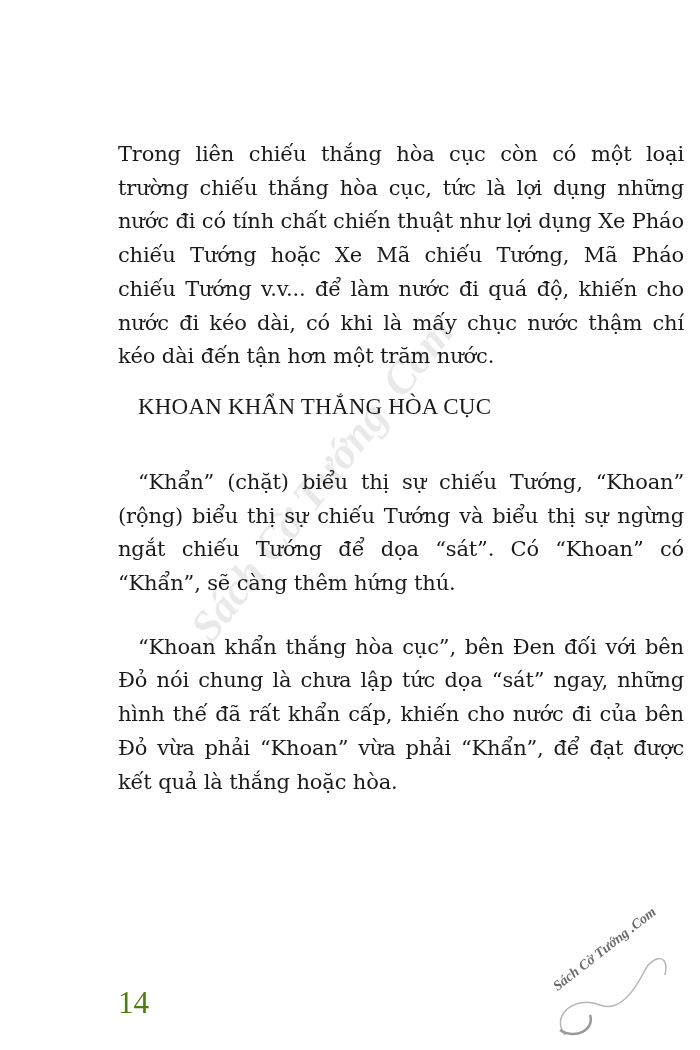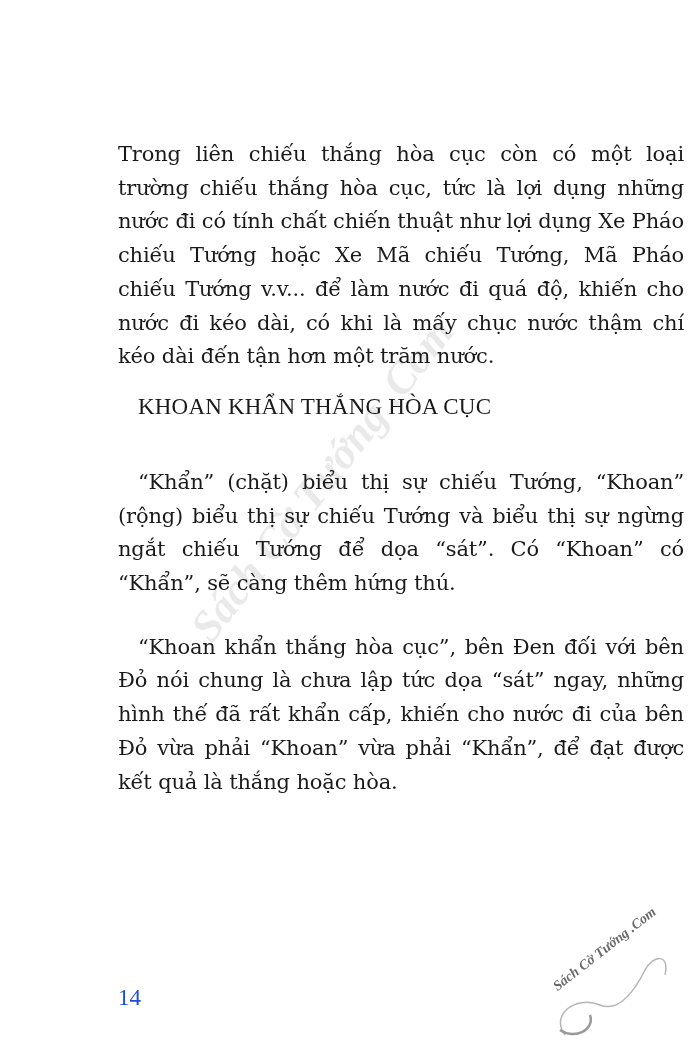--- a/index.html
+++ b/index.html
@@ -38,22 +38,22 @@
       line-height: 34px;
       font-weight: normal;
       letter-spacing: 0.2px;
     }
     .heading + .para { }
     .page-number {
       position: absolute;
       left: 118px;
       top: 985px;
       font-family: "Liberation Serif", serif;
-      font-size: 23px;
-      color: #1d4ed8;
+      font-size: 31px;
+      color: #4d7c0f;
     }
     .watermark-corner {
       position: absolute;
       left: 545px;
       top: 935px;
       width: 170px;
       height: 110px;
     }
     .watermark-corner .wm-text {
       position: absolute;

